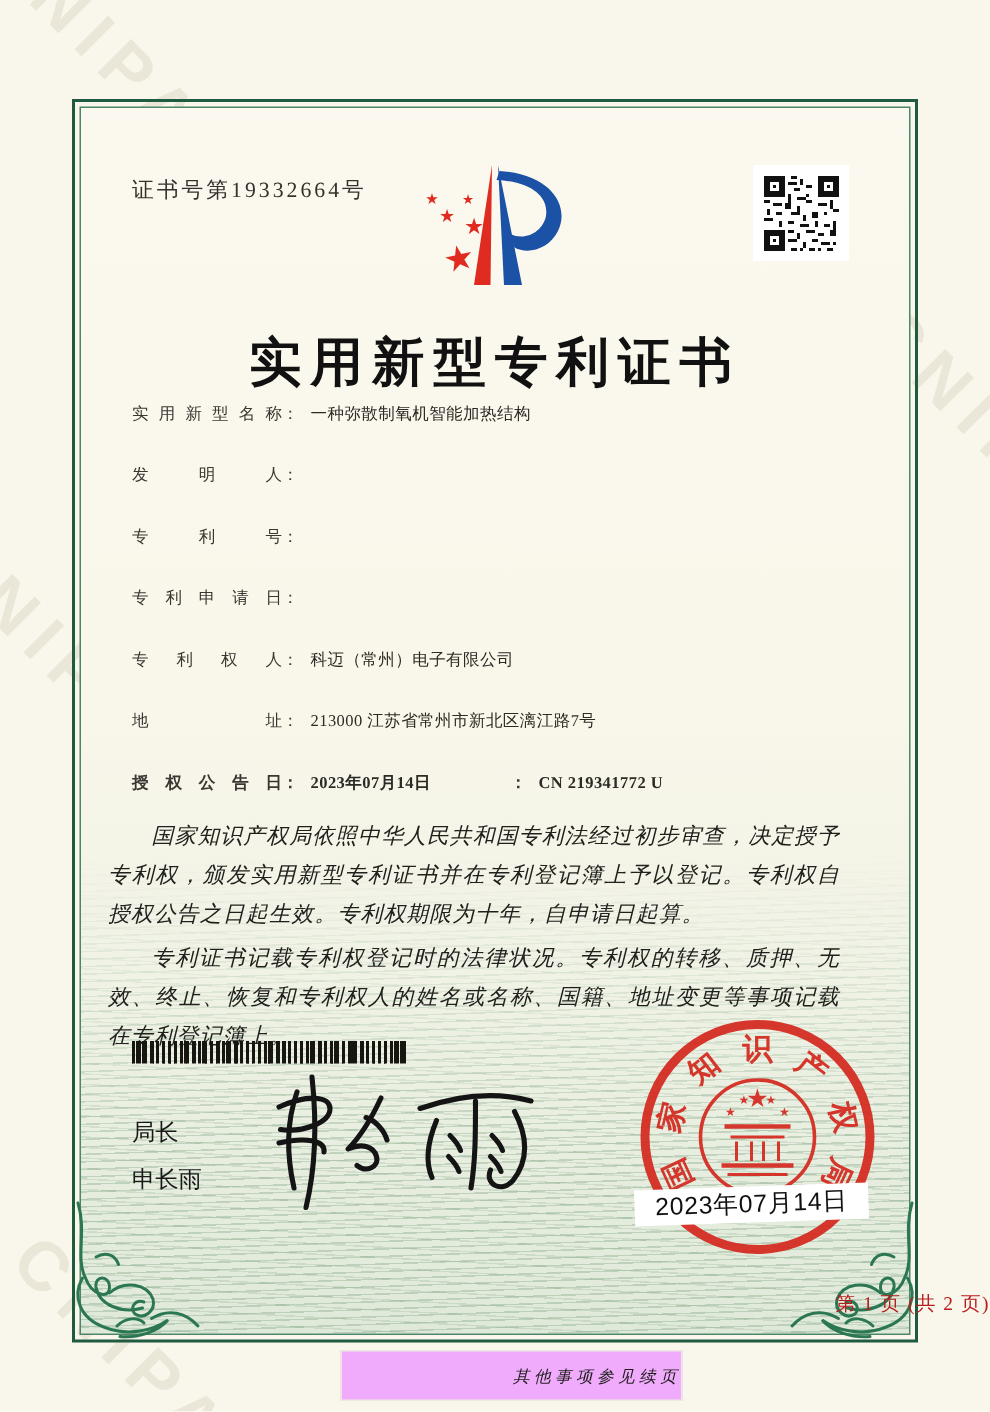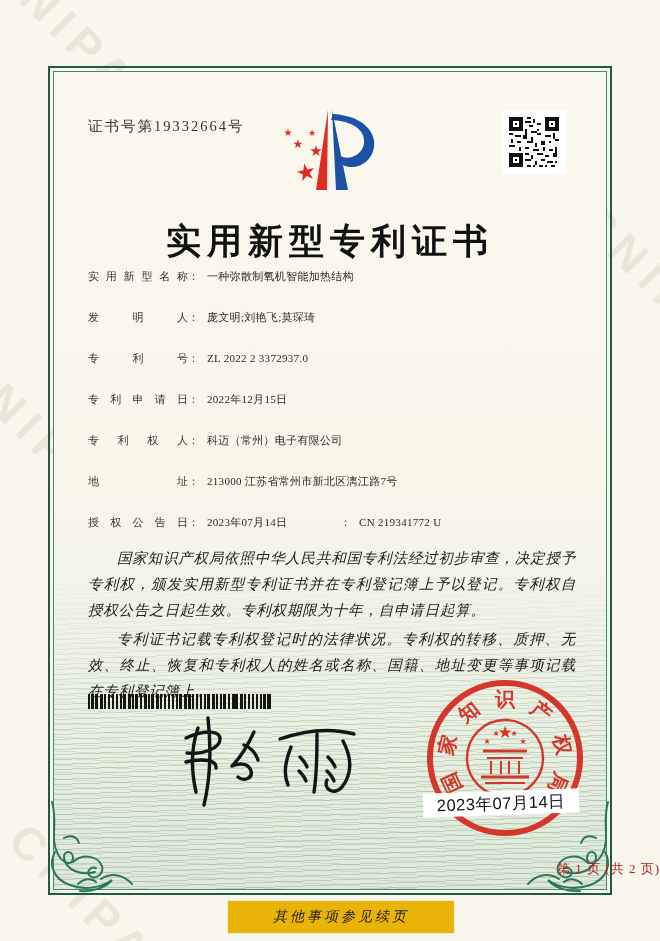--- a/index.html
+++ b/index.html
@@ -48,25 +48,25 @@
   .qr{position:absolute;left:502px;top:110px;width:64px;height:64px;background:#fff;padding:3px;box-sizing:border-box;}
   .title{
     position:absolute;left:0;top:199px;width:100%;text-align:center;
     font-size:35px;font-weight:bold;letter-spacing:6px;color:#111;margin-top:19px;
   }
   .fields{position:absolute;left:88px;top:263px;width:486px;font-size:11px;color:#3a3732;}
   .row{display:flex;line-height:26px;margin-bottom:15px;white-space:nowrap;}
   .lab{display:inline-block;width:100px;text-align:justify;text-align-last:justify;flex:none;}
   .colon{flex:none;margin-right:8px;}
   .val{color:#2c2a25;letter-spacing:0.3px;}
-  .pair{display:flex;white-space:nowrap;}
+  .pair{display:flex;white-space:nowrap;font-weight:bold;}
   .pair.first{width:252px;flex:none;}
 
   .paras{
-    position:absolute;left:88px;top:545px;width:488px;
+    position:absolute;left:72px;top:545px;width:488px;
     font-size:14.5px;line-height:26px;letter-spacing:0.8px;
     font-style:italic;color:#20201d;text-align:justify;
   }
   .paras p{margin:0 0 3px 0;text-indent:2em;}
 
   .barcode{
     position:absolute;left:88px;top:694px;width:184px;height:15px;
     background:
       repeating-linear-gradient(90deg,#17150f 0 2px,transparent 2px 4px),
       repeating-linear-gradient(90deg,#17150f 0 1px,transparent 1px 7px),
@@ -86,23 +86,23 @@
     font-family:"Liberation Sans","DejaVu Sans",sans-serif;
     font-size:16.5px;font-weight:500;color:#101010;letter-spacing:0.5px;
     transform:rotate(-2deg);
   }
   .page-no{
     position:absolute;left:0;top:860px;width:100%;text-align:right;
     font-size:13px;color:#b91c1c;letter-spacing:1px;
   }
   .footer-tab{
     position:absolute;left:227px;top:900px;width:228px;height:34px;
-    background:#eab308;border:1px solid #eceadf;box-sizing:border-box;
-    display:flex;align-items:center;justify-content:center;
-    font-size:14px;font-style:italic;letter-spacing:3px;color:#1e1d1a;
+    background:#f0abfc;border:1px solid #eceadf;box-sizing:border-box;
+    display:flex;align-items:center;justify-content:flex-end;
+    font-size:11px;font-style:italic;letter-spacing:3px;color:#1e1d1a;
   }
   svg text.sealchar{
     font-family:"Liberation Serif","DejaVu Serif",serif;
     font-size:20px;font-weight:bold;
   }
 </style>
 </head>
 <body>
 
 <div class="page">
@@ -217,31 +217,28 @@
 
   <div class="fields">
     <div class="row">
       <span class="lab">实用新型名称</span>
         <span class="colon">：</span>
         <span class="val">一种弥散制氧机智能加热结构</span>
     </div>
     <div class="row">
       <span class="lab">发明人</span>
         <span class="colon">：</span>
-        <span class="val">庞文明;刘艳飞;莫琛琦</span>
     </div>
     <div class="row">
       <span class="lab">专利号</span>
         <span class="colon">：</span>
-        <span class="val">ZL 2022 2 3372937.0</span>
     </div>
     <div class="row">
       <span class="lab">专利申请日</span>
         <span class="colon">：</span>
-        <span class="val">2022年12月15日</span>
     </div>
     <div class="row">
       <span class="lab">专利权人</span>
         <span class="colon">：</span>
         <span class="val">科迈（常州）电子有限公司</span>
     </div>
     <div class="row">
       <span class="lab">地址</span>
         <span class="colon">：</span>
         <span class="val">213000 江苏省常州市新北区漓江路7号</span>
@@ -259,20 +256,24 @@
     </div>
   </div>
 
   <div class="paras">
     <p>国家知识产权局依照中华人民共和国专利法经过初步审查，决定授予专利权，颁发实用新型专利证书并在专利登记簿上予以登记。专利权自授权公告之日起生效。专利权期限为十年，自申请日起算。</p>
     <p>专利证书记载专利权登记时的法律状况。专利权的转移、质押、无效、终止、恢复和专利权人的姓名或名称、国籍、地址变更等事项记载在专利登记簿上。</p>
   </div>
 
   <div class="barcode"></div>
 
+  <div class="signer">
+    <div>局长</div>
+    <div>申长雨</div>
+  </div>
 
   <svg class="signature" viewBox="0 0 215 100">
     <g fill="none" stroke="#141414" stroke-width="3.4" stroke-linecap="round" stroke-linejoin="round">
       <path d="M30,16 C23,36 23,58 28,80"></path>
       <path d="M18,26 C38,17 52,19 52,27 C52,37 33,43 19,41"></path>
       <path d="M18,50 C35,46 49,48 48,56"></path>
       <path d="M40,6 C43,34 43,64 36,93"></path>
       <path d="M86,20 C79,35 71,47 64,54 C73,50 81,52 83,59 C85,66 76,70 70,65"></path>
       <path d="M76,33 C82,35 88,41 90,48"></path>
       <path d="M112,27 C138,18 164,16 186,22"></path>

